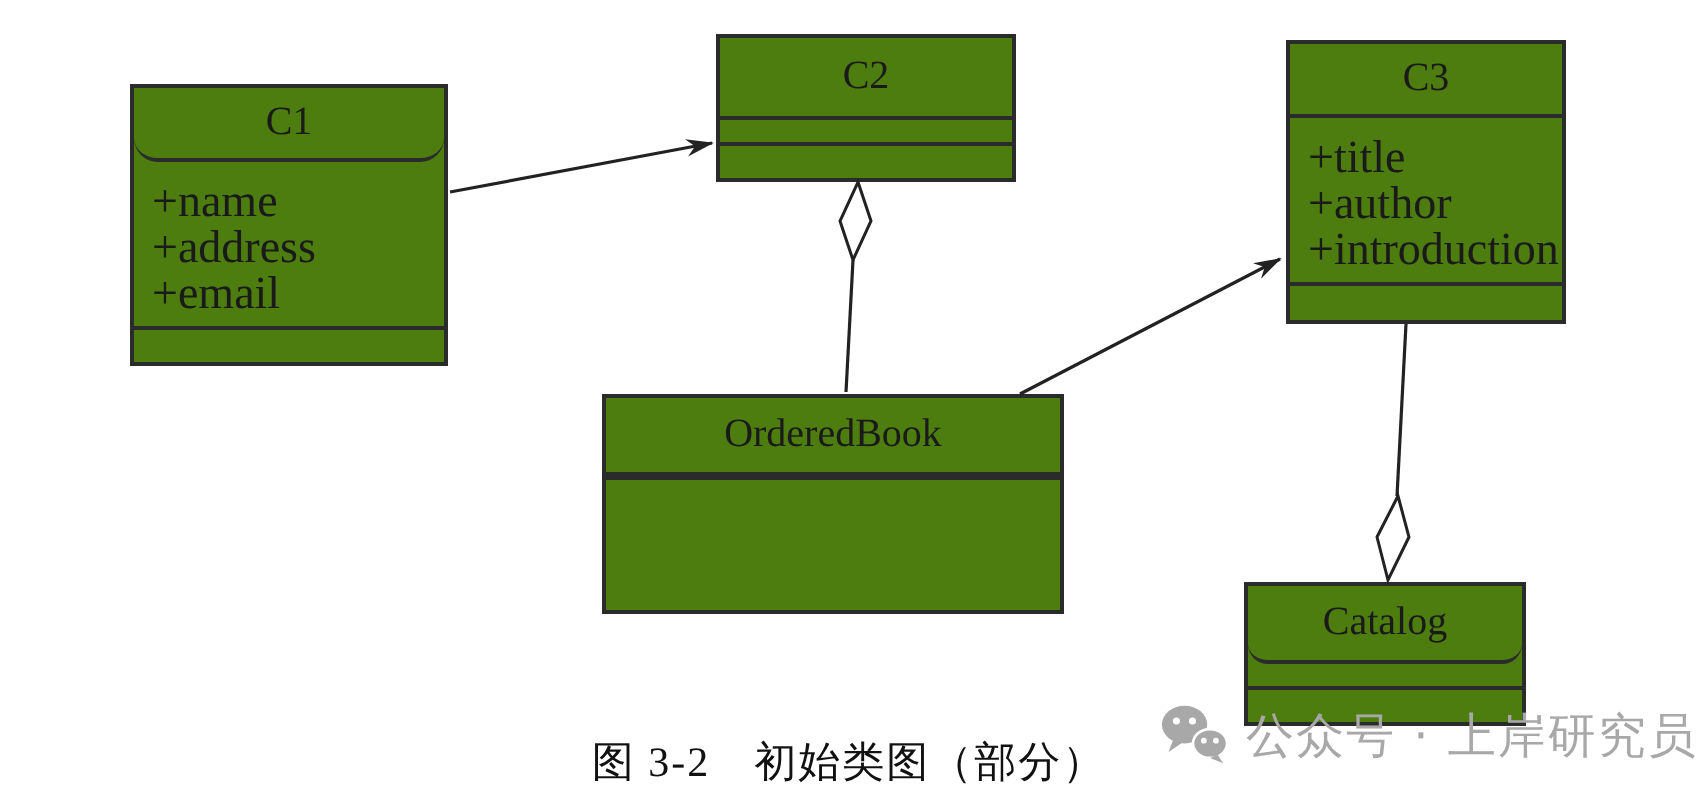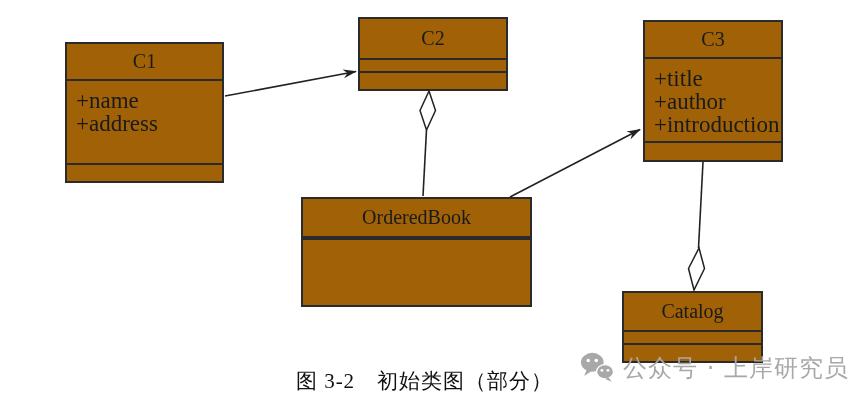--- a/index.html
+++ b/index.html
@@ -3,43 +3,43 @@
 <meta charset="utf-8">
 <style>
   html,body{margin:0;padding:0;background:#ffffff;}
   .stage{
     position:relative;width:849px;height:405px;background:#ffffff;
     overflow:hidden;font-family:"Liberation Serif","DejaVu Serif",serif;
   }
   
   .uml-class{
     position:absolute;box-sizing:border-box;border:2px solid #2b2b2b;
-    background:#a16207;display:flex;flex-direction:column;color:#1a1a1a;
+    background:#4d7c0f;display:flex;flex-direction:column;color:#1a1a1a;
   }
   .uml-title{
     flex:0 0 auto;display:flex;align-items:center;justify-content:center;
     font-size:20px;border-bottom:2px solid #2b2b2b;box-sizing:border-box;
   }
   .uml-attrs{
     flex:1 1 auto;padding:8px 0 0 9px;font-size:23px;line-height:23px;
     box-sizing:border-box;overflow:hidden;
   }
   .uml-methods{
     flex:0 0 auto;border-top:2px solid #2b2b2b;box-sizing:border-box;
   }
   #box-c1 {left:65px;  top:42px;  width:159px; height:141px;}
-  #box-c1 .uml-title{height:37px;}  #box-c1 .uml-methods{height:18px;}
+  #box-c1 .uml-title{height:37px;border-radius:12px;}  #box-c1 .uml-methods{height:18px;}
   #box-c2 {left:358px; top:17px;  width:150px; height:74px;}
   #box-c2 .uml-title{height:41px;}  #box-c2 .uml-methods{height:18px;}
   #box-c3 {left:643px; top:20px;  width:140px; height:142px;}
   #box-c3 .uml-title{height:37px;}  #box-c3 .uml-methods{height:19px;}
   #box-ob {left:301px; top:197px; width:231px; height:110px;}
   #box-ob .uml-title{height:39px;}  #box-ob .uml-methods{height:19px;}
   #box-cat{left:622px; top:291px; width:141px; height:72px;}
-  #box-cat .uml-title{height:39px;} #box-cat .uml-methods{height:18px;}
+  #box-cat .uml-title{height:39px;border-radius:10px;} #box-cat .uml-methods{height:18px;}
   
   .connectors{position:absolute;left:0;top:0;width:849px;height:405px;pointer-events:none;}
   
   .caption{
     position:absolute;left:0;top:367px;width:100%;text-align:center;
     font-size:21px;color:#111111;letter-spacing:1px;
   }
   
   .watermark{
     position:absolute;left:580px;top:352px;height:36px;
@@ -53,20 +53,21 @@
 </head>
 <body>
 
 <div class="stage">
 
   <div class="uml-class" id="box-c1">
     <div class="uml-title">C1</div>
     <div class="uml-attrs">
       <div>+name</div>
       <div>+address</div>
+      <div>+email</div>
     </div>
     <div class="uml-methods"></div>
   </div>
 
   <div class="uml-class" id="box-c2">
     <div class="uml-title">C2</div>
     <div class="uml-attrs"></div>
     <div class="uml-methods"></div>
   </div>
 

